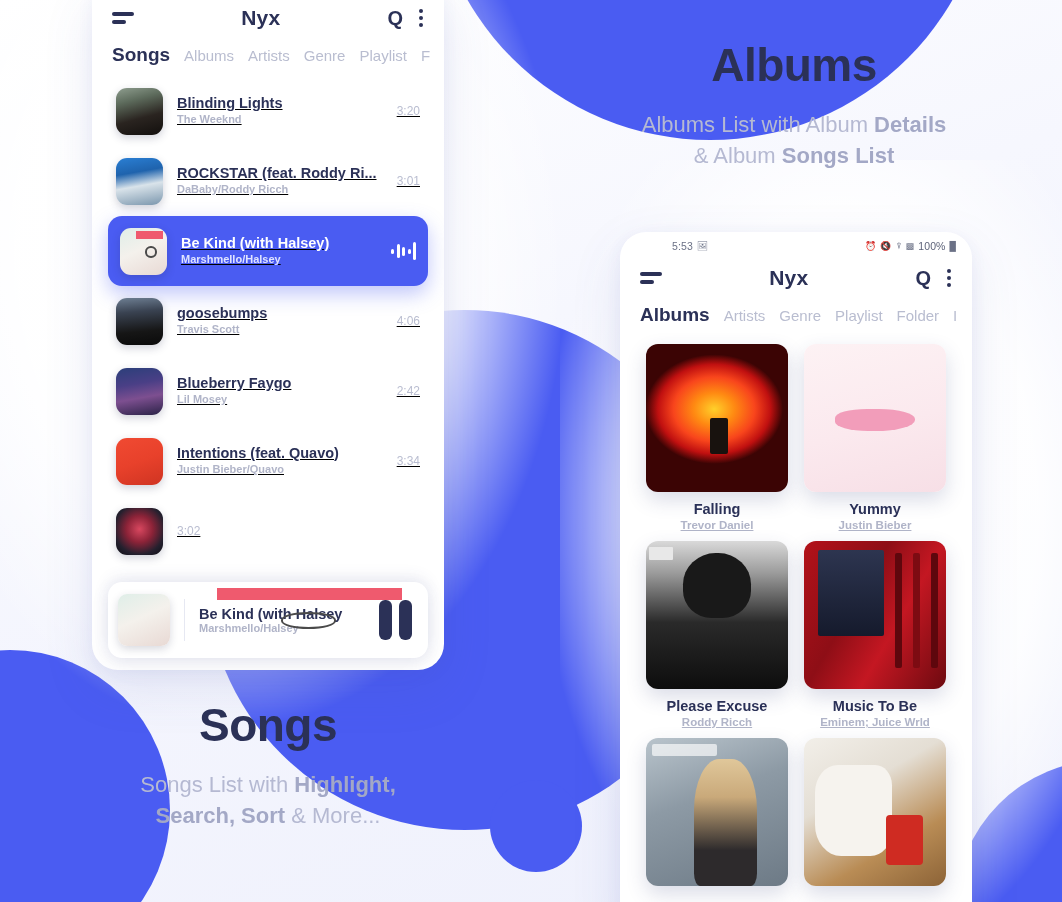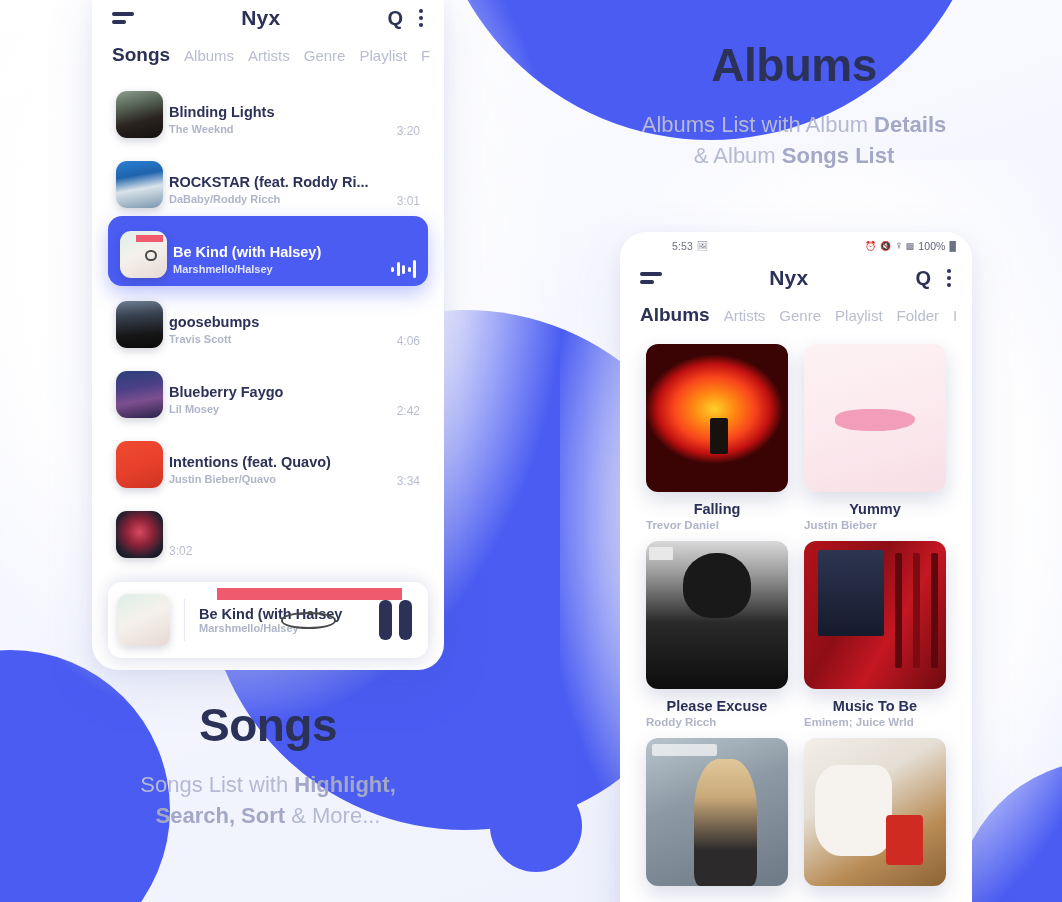--- a/index.html
+++ b/index.html
@@ -190,25 +190,26 @@
     font-weight: bold;
     color: #2b3157;
   }
 
   
   .song-list {
     padding: 0 16px;
   }
   .song-row {
     display: flex;
-    align-items: flex-end;
-    gap: 6px;
+    align-items: center;
+    gap: 14px;
     padding: 8px 8px;
     height: 70px;
     cursor: pointer;
+    text-decoration: underline;
   }
   .song-row.active {
     background: #4a5cf2;
     border-radius: 14px;
     box-shadow: 0 8px 20px rgba(74,92,242,0.35);
     padding: 8px 12px;
   }
   .thumb {
     width: 47px; height: 47px;
     border-radius: 11px;
@@ -346,26 +347,28 @@
   .album-name {
     text-align: center;
     font-size: 14.5px;
     font-weight: bold;
     color: #2b3157;
     margin-top: 9px;
     white-space: nowrap;
     overflow: hidden;
   }
   .album-artist {
+    text-align: center;
     font-size: 11.5px;
     font-weight: bold;
     color: #b0b4c8;
     margin-top: 2px;
     white-space: nowrap;
     overflow: hidden;
+    text-decoration: underline;
   }
 
   
   .caption {
     position: absolute;
     text-align: center;
     width: 420px;
   }
   #caption-songs { left: 58px; top: 700px; }
   #caption-albums { left: 584px; top: 40px; }

